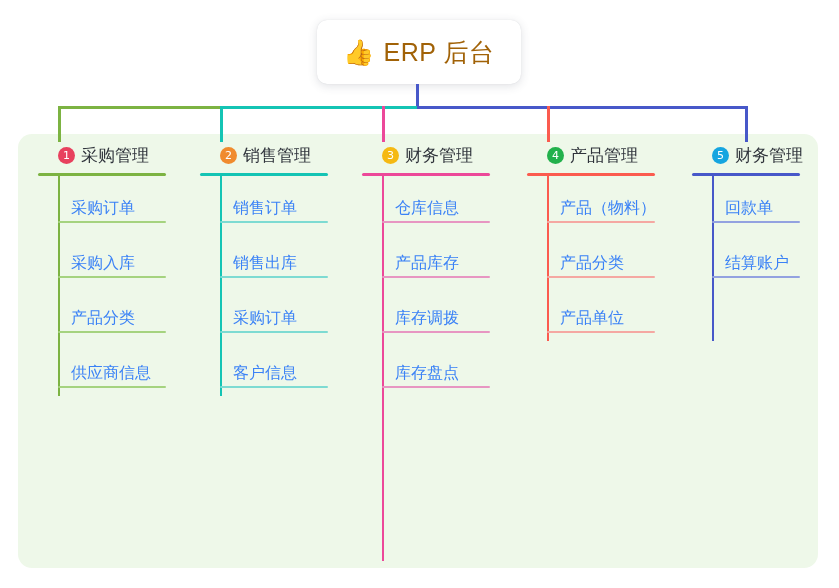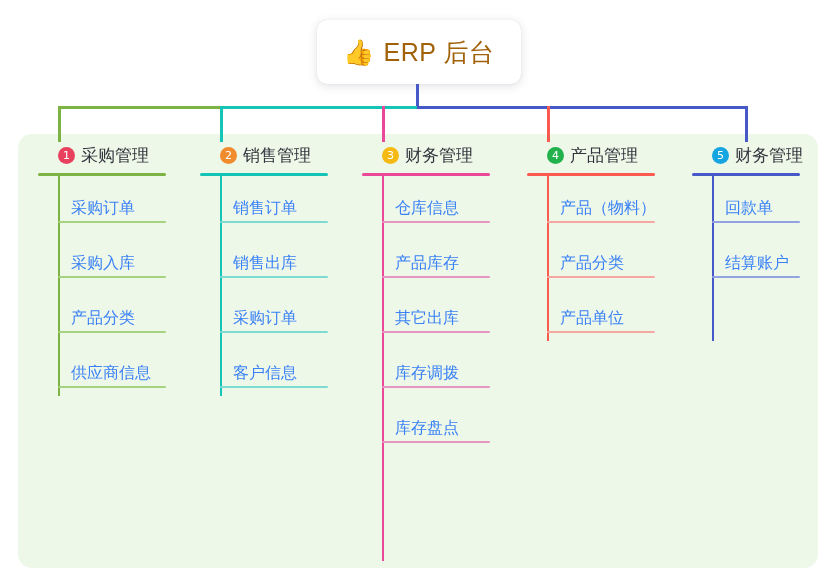--- a/index.html
+++ b/index.html
@@ -148,24 +148,20 @@
           <div class="spine" style="background: rgb(236, 72, 153); height: 385px;"></div>
           <div class="leaf">
             <span class="leaf-text">仓库信息</span>
             <div class="leaf-rule" style="background: rgb(231, 150, 194); width: 108px;"></div>
           </div>
           <div class="leaf">
             <span class="leaf-text">产品库存</span>
             <div class="leaf-rule" style="background: rgb(231, 150, 194); width: 108px;"></div>
           </div>
           <div class="leaf">
-            <span class="leaf-text">其它出库</span>
-            <div class="leaf-rule" style="background: rgb(231, 150, 194); width: 108px;"></div>
-          </div>
-          <div class="leaf">
             <span class="leaf-text">库存调拨</span>
             <div class="leaf-rule" style="background: rgb(231, 150, 194); width: 108px;"></div>
           </div>
           <div class="leaf">
             <span class="leaf-text">库存盘点</span>
             <div class="leaf-rule" style="background: rgb(231, 150, 194); width: 108px;"></div>
           </div>
         </div>
       </div>
       <div class="col" style="left: 527px; width: 150px;">

